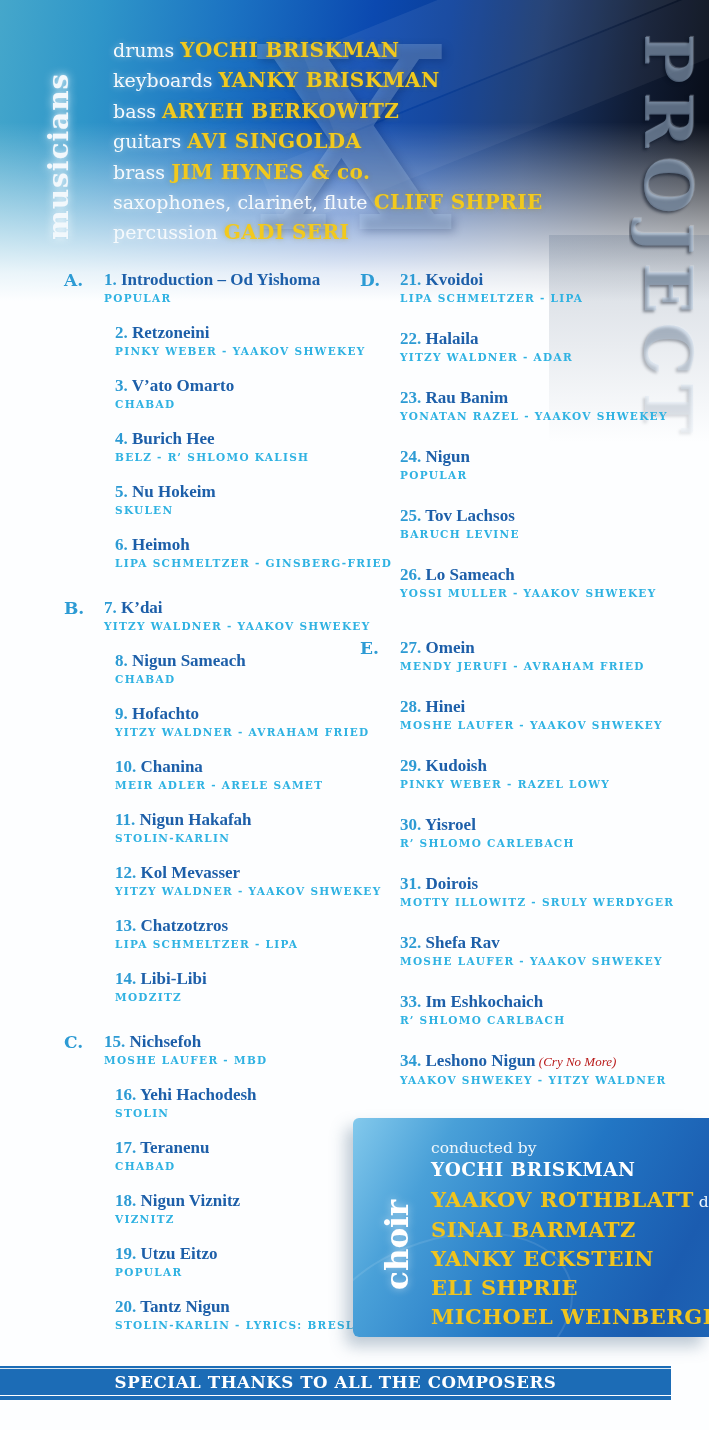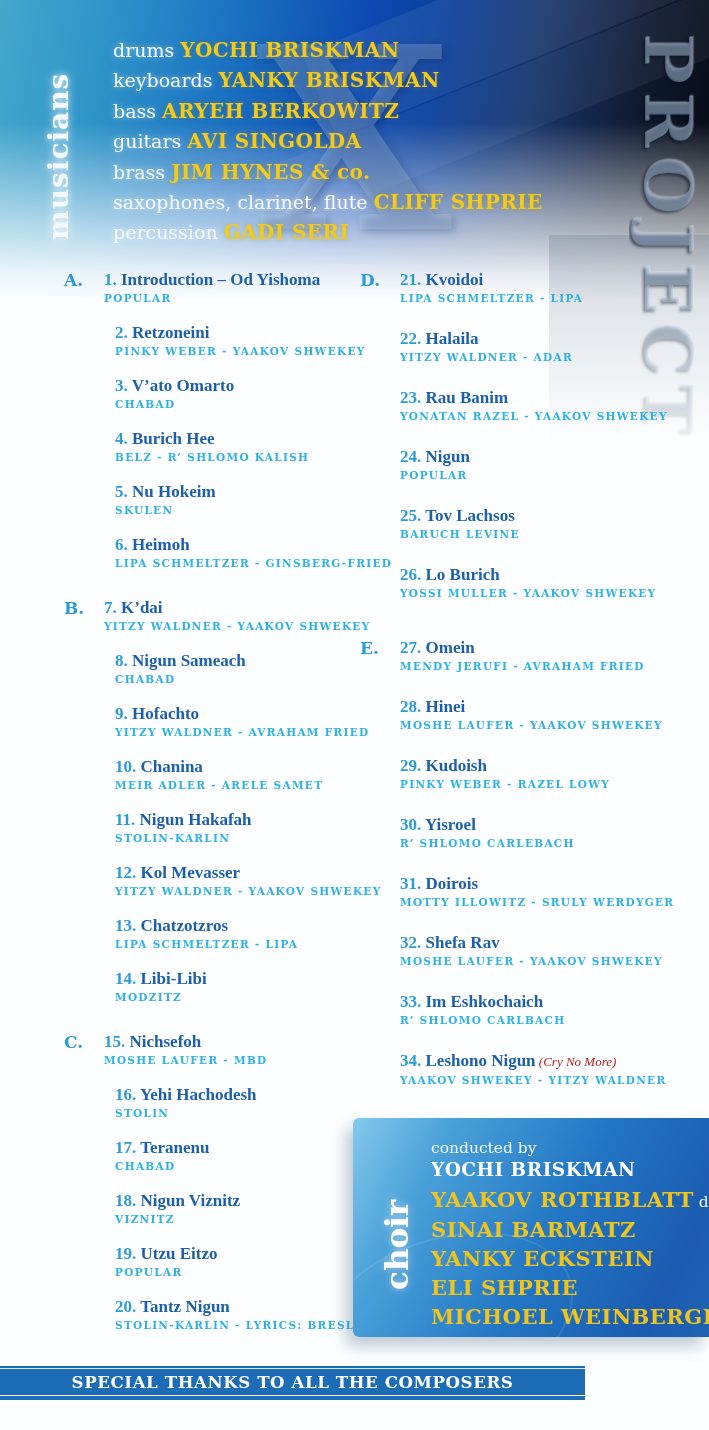--- a/index.html
+++ b/index.html
@@ -66,21 +66,21 @@
       text-shadow:0 0 8px rgba(255,255,255,.55);}
   .choir-content{position:absolute;left:78px;top:20px;}
   .conducted-by{font-size:15.5px;color:#eef6fc;line-height:20px;}
   .conductor{font-size:18.5px;font-weight:bold;color:#ffffff;line-height:24px;
       letter-spacing:.5px;margin-bottom:4px;}
   .choir-line{line-height:27px;white-space:nowrap;}
   .cname{font-size:21px;font-weight:bold;color:#f0c41e;letter-spacing:.5px;}
   .crole{font-size:15.5px;color:#eef6fc;}
 
   
-  .footer-bar{position:absolute;left:0;top:1366px;width:585px;height:34px;background:#1c6cb6;}
+  .footer-bar{position:absolute;left:0;top:1366px;width:671px;height:34px;background:#1c6cb6;}
   .footer-bar::before{content:"";position:absolute;left:0;right:0;top:2px;height:1px;
       background:rgba(255,255,255,.85);}
   .footer-bar::after{content:"";position:absolute;left:0;right:0;bottom:4px;height:1px;background:#fff;}
   .footer-text{position:absolute;width:100%;top:6px;text-align:center;font-size:17.5px;
       font-weight:bold;color:#ffffff;letter-spacing:.6px;transform:scaleX(.95);}
 </style>
 </head>
 <body>
 
 <div class="page">
@@ -218,21 +218,21 @@
           </div>
           <div class="track">
             <div class="trow"><span class="tnum">24. </span><span class="ttitle">Nigun</span></div>
             <div class="tcredit">POPULAR</div>
           </div>
           <div class="track">
             <div class="trow"><span class="tnum">25. </span><span class="ttitle">Tov Lachsos</span></div>
             <div class="tcredit">BARUCH LEVINE</div>
           </div>
           <div class="track">
-            <div class="trow"><span class="tnum">26. </span><span class="ttitle">Lo Burich</span></div>
+            <div class="trow"><span class="tnum">26. </span><span class="ttitle">Lo Sameach</span></div>
             <div class="tcredit">YOSSI MULLER - YAAKOV SHWEKEY</div>
           </div>
         </div>
       </div>
       <div class="section">
         <div class="sletter">E.</div>
         <div class="tracks">
           <div class="track first">
             <div class="trow"><span class="tnum">27. </span><span class="ttitle">Omein</span></div>
             <div class="tcredit">MENDY JERUFI - AVRAHAM FRIED</div>

